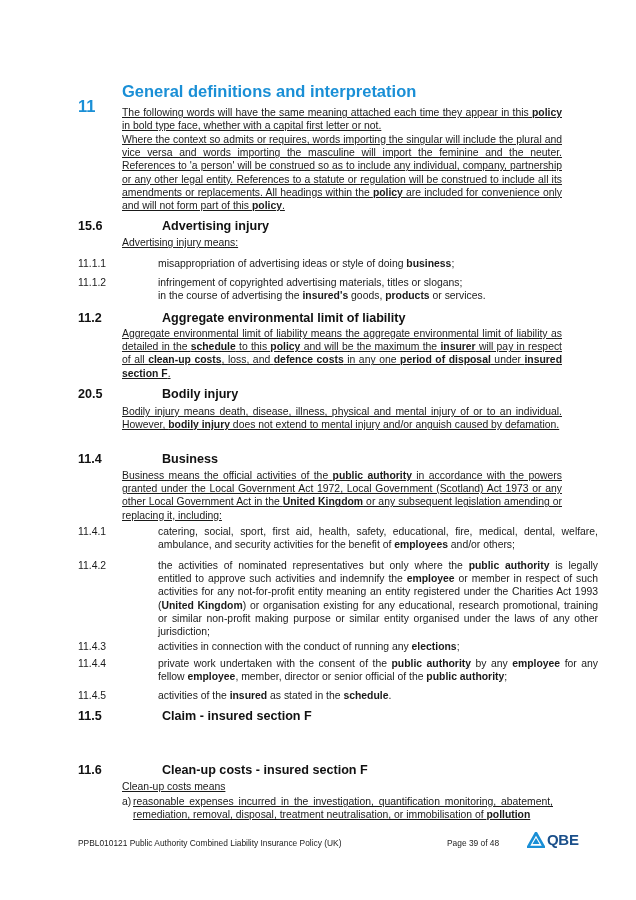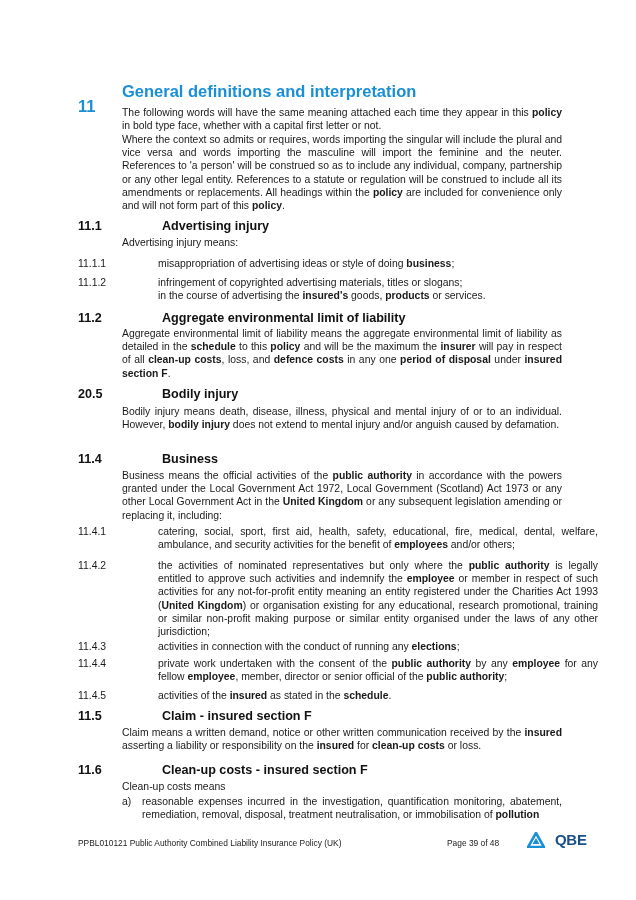--- a/index.html
+++ b/index.html
@@ -2,50 +2,50 @@
 <html><head>
 <meta charset="utf-8">
 <style>
   html, body { margin: 0; padding: 0; background: #ffffff; }
   body { width: 636px; height: 900px; position: relative; overflow: hidden;
          font-family: "Liberation Sans", sans-serif; color: #1a1a1a; }
   .page { position: absolute; left: 0; top: 0; width: 636px; height: 900px; }
   .h1 { position: absolute; left: 78px; top: 82px; font-size: 16.5px; font-weight: bold; color: #1a8fd6; }
   .h1 .num { position: absolute; left: 0; top: 15px; }
   .h1 .title { position: absolute; left: 44px; top: 0; white-space: nowrap; }
-  .body { position: absolute; left: 122px; width: 440px; font-size: 10.4px; line-height: 13.2px; text-align: justify; }
+  .body { position: absolute; left: 122px; width: 440px; font-size: 10.4px; line-height: 13.2px; text-align: justify; text-decoration: underline; }
   .h2 { position: absolute; left: 78px; font-size: 12.6px; font-weight: bold; color: #111; white-space: nowrap; }
   .h2 .num { position: absolute; left: 0; }
   .h2 .title { position: absolute; left: 44px; margin-left: 40px; }
   .item { position: absolute; left: 78px; width: 484px; font-size: 10.4px; line-height: 13.2px; }
   .item .num { position: absolute; left: 0; top: 0; }
   .item .txt { position: absolute; left: 44px; width: 440px; text-align: justify; padding-left: 36px; }
   .sub { position: absolute; left: 122px; width: 440px; font-size: 10.4px; line-height: 13.2px; }
   .sub .lbl { position: absolute; left: 0; }
-  .sub .txt { position: absolute; left: 20px; width: 420px; text-align: justify; }
+  .sub .txt { position: absolute; left: 11px; width: 420px; text-align: justify; text-decoration: underline; }
   b { font-weight: bold; }
   .footer { position: absolute; top: 838px; font-size: 8.4px; color: #222; }
   .logo { position: absolute; left: 527px; top: 831px; display: flex; align-items: center; }
   .logo svg { display: block; }
-  .logo .qbe { font-size: 15px; font-weight: bold; color: #1a4f8a; margin-left: 10px; letter-spacing: -0.3px; }
+  .logo .qbe { font-size: 15px; font-weight: bold; color: #1a4f8a; margin-left: 2px; letter-spacing: -0.3px; }
 </style>
 </head>
 <body>
 
 <div class="page">
 
   <div class="h1">
     <span class="num">11</span>
     <span class="title">General definitions and interpretation</span>
   </div>
   <div class="body" style="top:106px;">The following words will have the same meaning attached each time they appear in this <b>policy</b> in bold type face, whether with a capital first letter or not.</div>
   <div class="body" style="top:133px;">Where the context so admits or requires, words importing the singular will include the plural and vice versa and words importing the masculine will import the feminine and the neuter. References to 'a person' will be construed so as to include any individual, company, partnership or any other legal entity. References to a statute or regulation will be construed to include all its amendments or replacements. All headings within the <b>policy</b> are included for convenience only and will not form part of this <b>policy</b>.</div>
 
   <div class="h2" style="top:219px;">
-    <span class="num">11.1</span>
+    <span class="num">15.6</span>
     <span class="title">Advertising injury</span>
   </div>
   <div class="body" style="top:236px;">Advertising injury means:</div>
   <div class="item" style="top:257px;">
     <span class="num">11.1.1</span>
     <span class="txt">misappropriation of advertising ideas or style of doing <b>business</b>;</span>
   </div>
   <div class="item" style="top:276px;">
     <span class="num">11.1.2</span>
     <span class="txt">infringement of copyrighted advertising materials, titles or slogans;<br>in the course of advertising the <b>insured's</b> goods, <b>products</b> or services.</span>
@@ -86,21 +86,20 @@
   </div>
   <div class="item" style="top:689px;">
     <span class="num">11.4.5</span>
     <span class="txt">activities of the <b>insured</b> as stated in the <b>schedule</b>.</span>
   </div>
 
   <div class="h2" style="top:709px;">
     <span class="num">11.5</span>
     <span class="title">Claim - insured section F</span>
   </div>
-  <div class="body" style="top:726px;">Claim means a written demand, notice or other written communication received by the <b>insured</b> asserting a liability or responsibility on the <b>insured</b> for <b>clean-up costs</b> or loss.</div>
 
   <div class="h2" style="top:763px;">
     <span class="num">11.6</span>
     <span class="title">Clean-up costs - insured section F</span>
   </div>
   <div class="body" style="top:780px;">Clean-up costs means</div>
   <div class="sub" style="top:795px;">
     <span class="lbl">a)</span>
     <span class="txt">reasonable expenses incurred in the investigation, quantification monitoring, abatement, remediation, removal, disposal, treatment neutralisation, or immobilisation of <b>pollution</b></span>
   </div>

